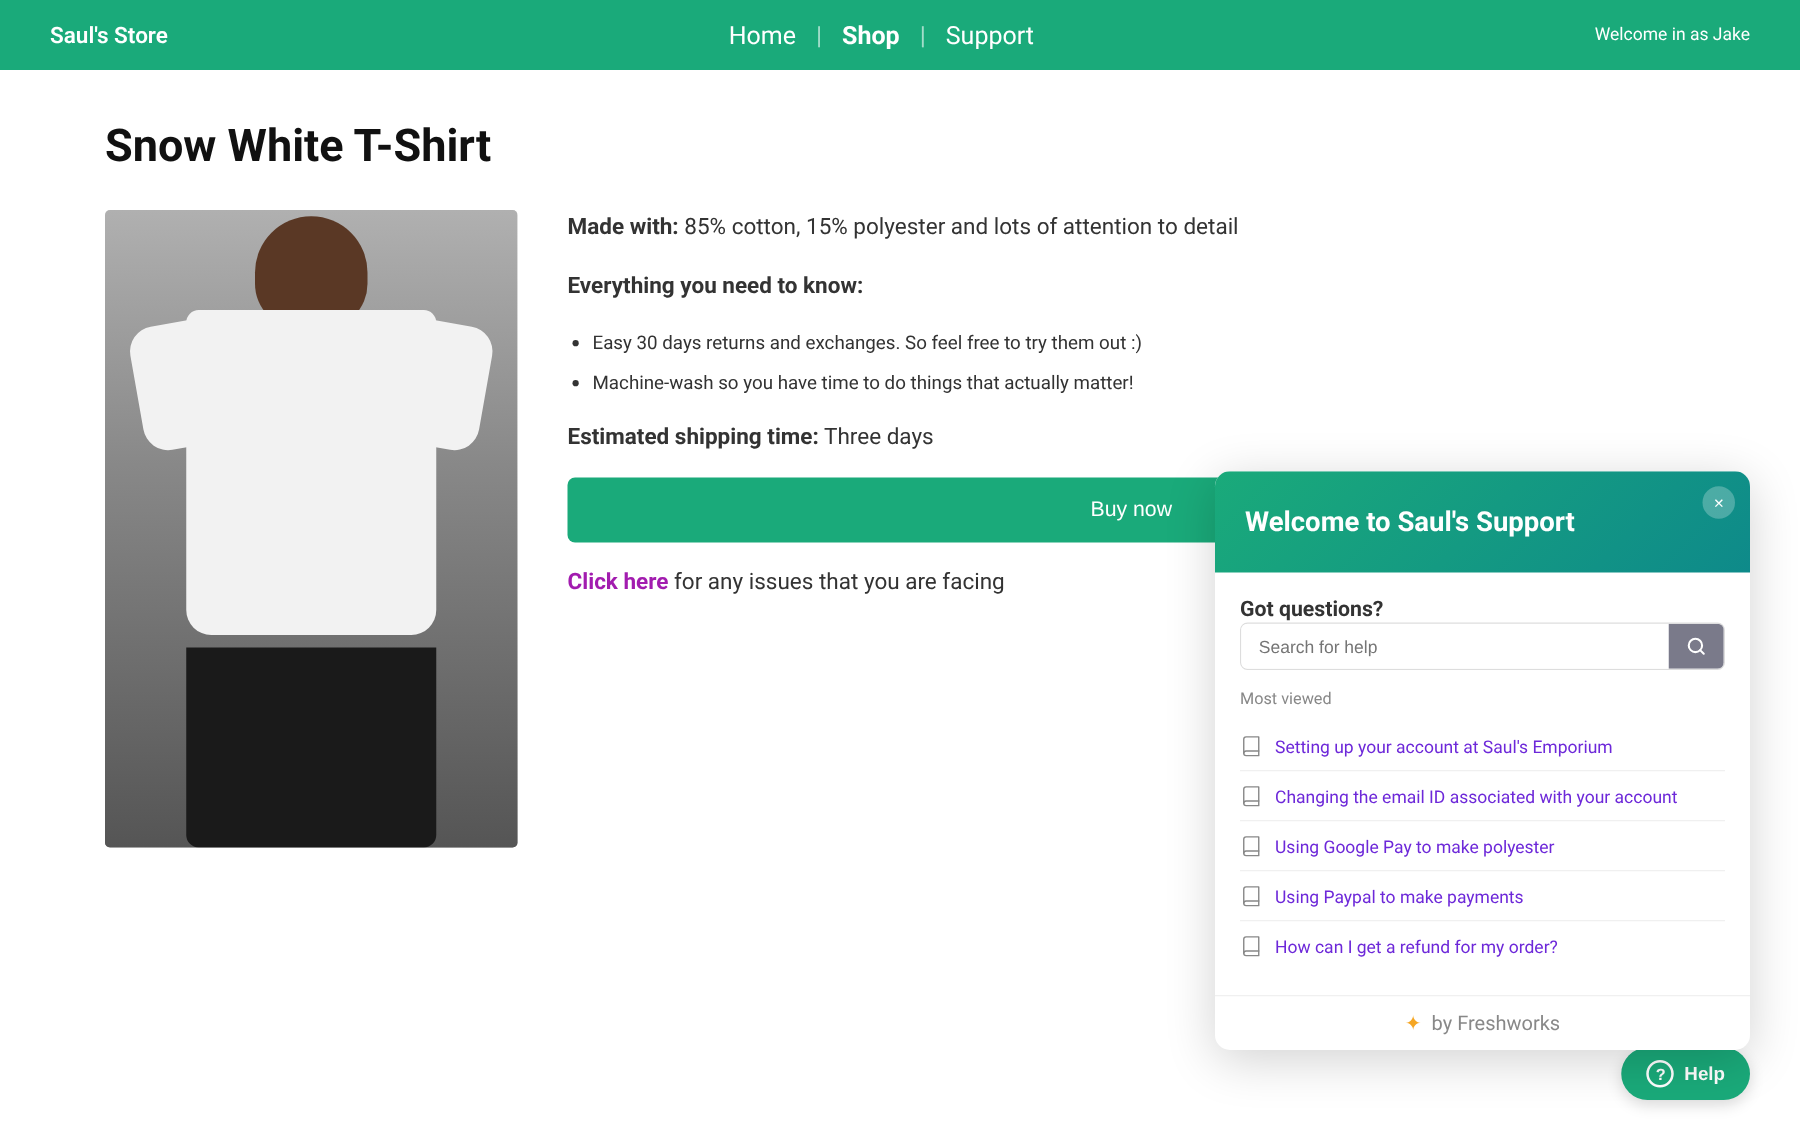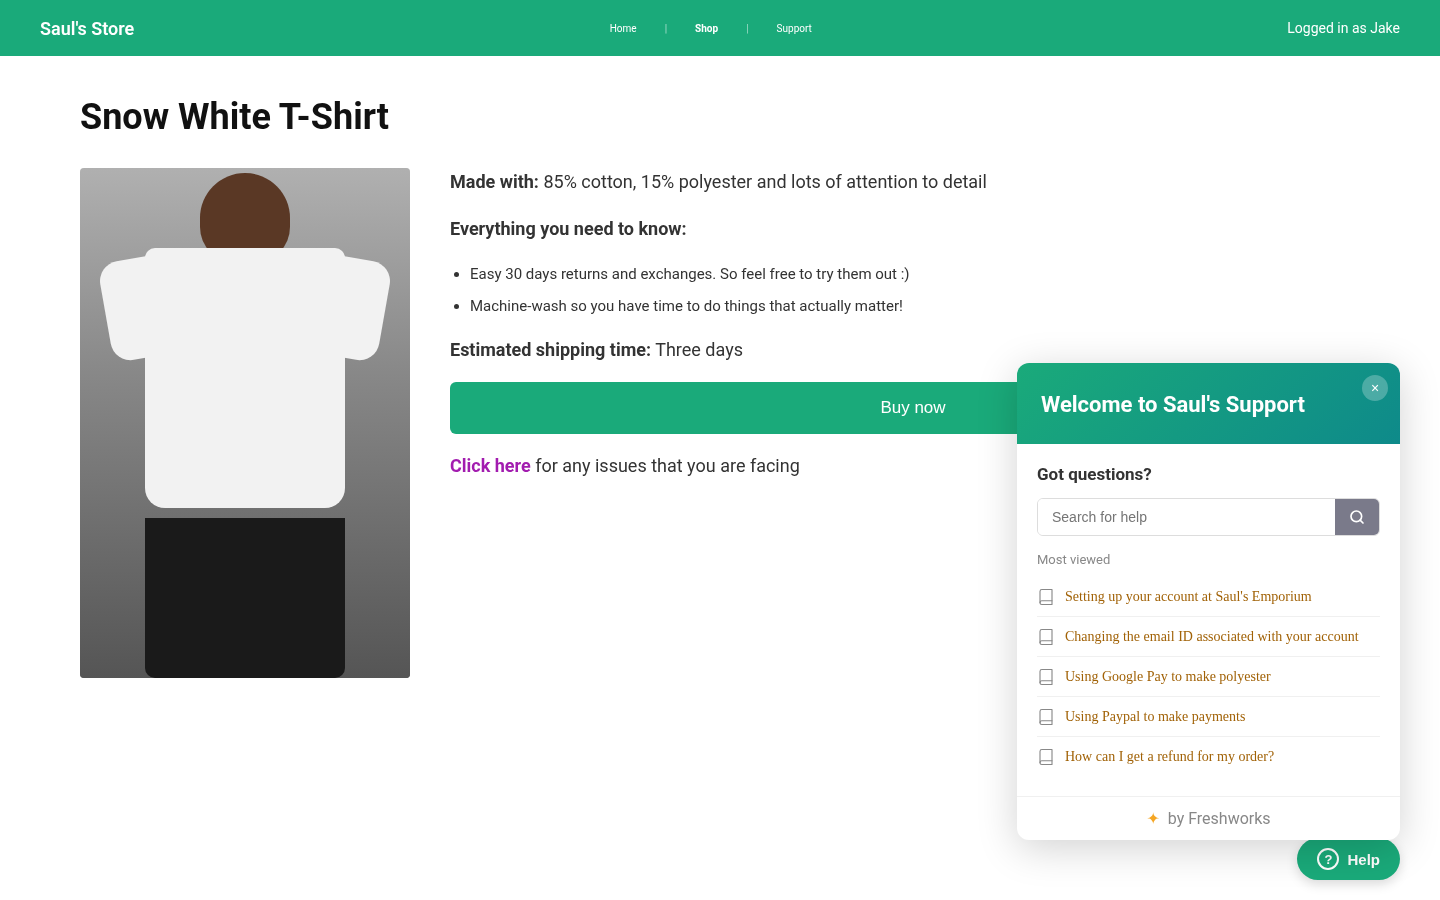--- a/index.html
+++ b/index.html
@@ -15,35 +15,35 @@
       height: 56px;
     }
     .navbar-brand {
       color: #fff;
       font-size: 18px;
       font-weight: 600;
     }
     .navbar-nav {
       display: flex;
       align-items: center;
-      gap: 12px;
-      color: #fff;
-      font-size: 10px;
+      gap: 0;
+      color: #fff;
+      font-size: 20px;
     }
     .navbar-nav a {
       color: #fff;
       text-decoration: none;
       padding: 0 16px;
     }
     .navbar-nav a.active { font-weight: 700; }
     .navbar-nav .sep { color: rgba(255,255,255,0.6); }
     .navbar-user { color: #fff; font-size: 14px; }
 
     
-    .main { padding: 40px 64px; margin-left: 16px; }
+    .main { padding: 40px 84px; }
     .product-title {
       font-size: 36px;
       font-weight: 700;
       margin-bottom: 30px;
       color: #111;
     }
     .product-layout {
       display: flex;
       gap: 40px;
       align-items: flex-start;
@@ -137,21 +137,21 @@
       margin-bottom: 18px;
     }
     .click-link { color: #a21caf; font-weight: 700; text-decoration: none; cursor: pointer; }
     .issues-text { font-size: 15px; }
 
     
     .support-widget {
       position: fixed;
       bottom: 60px;
       right: 40px;
-      width: 383px;
+      width: 428px;
       background: #fff;
       border-radius: 12px;
       box-shadow: 0 8px 40px rgba(0,0,0,0.18);
       overflow: hidden;
       z-index: 100;
     }
     .widget-header {
       background: linear-gradient(135deg, #1aaa7a 0%, #0e8a8a 100%);
       padding: 28px 24px 24px;
       position: relative;
@@ -170,21 +170,21 @@
       border-radius: 50%;
       font-size: 14px;
       cursor: pointer;
       display: flex;
       align-items: center;
       justify-content: center;
     }
     .widget-body {
       padding: 20px;
     }
-    .widget-questions-title { font-size: 17px; font-weight: 700; margin-bottom: 14px; }
+    .widget-questions-title { font-size: 17px; font-weight: 700; }
     .search-row {
       display: flex;
       border: 1px solid #ddd;
       border-radius: 6px;
       overflow: hidden;
       margin-bottom: 16px;
     }
     .search-input {
       flex: 1;
       border: none;
@@ -199,28 +199,27 @@
       color: #fff;
       padding: 0 14px;
       cursor: pointer;
       display: flex;
       align-items: center;
       justify-content: center;
     }
     .most-viewed-label { font-size: 13px; color: #888; margin-bottom: 10px; }
     .help-item {
       display: flex;
-      align-items: center;
+      align-items: flex-end;
       gap: 10px;
       padding: 10px 0;
       border-bottom: 1px solid #f0f0f0;
       cursor: pointer;
       font-size: 14px;
-      color: #a16207;
-      font-family: Liberation Serif, serif;
+      color: #6d28d9;
     }
     .help-item:last-child { border-bottom: none; }
     .book-icon {
       flex-shrink: 0;
       width: 18px;
       height: 18px;
       margin-top: 1px;
       color: #888;
     }
     .widget-footer {
@@ -268,21 +267,21 @@
 
 <nav class="navbar">
   <span class="navbar-brand">Saul's Store</span>
   <div class="navbar-nav">
     <a href="#" class="nav-link">Home</a>
     <span class="sep">|</span>
     <a href="#" class="nav-link active">Shop</a>
     <span class="sep">|</span>
     <a href="#" class="nav-link">Support</a>
   </div>
-  <span class="navbar-user">Logged in as Jake</span>
+  <span class="navbar-user">Welcome in as Jake</span>
 </nav>
 
 <div class="main">
   <h1 class="product-title">Snow White T-Shirt</h1>
 
   <div class="product-layout">
 
     <div class="product-image">
       <div class="tshirt-bg">
         <div class="head-shape"></div>

